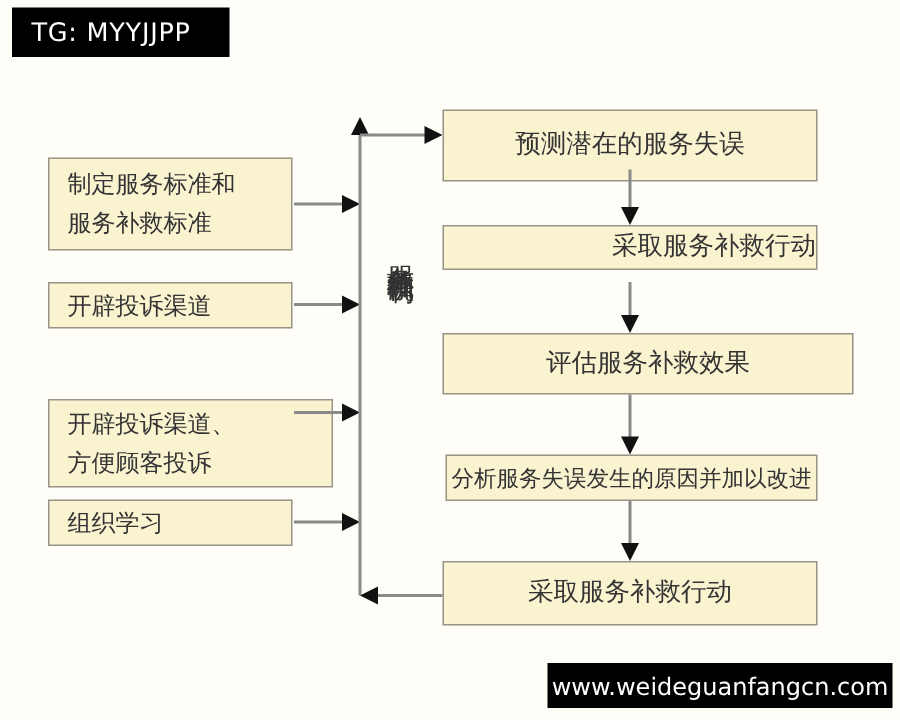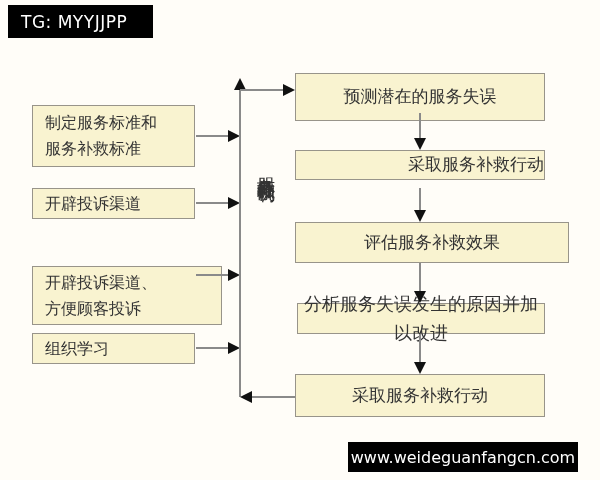--- a/index.html
+++ b/index.html
@@ -2,36 +2,36 @@
 <html><head>
 <meta charset="utf-8">
 <style>
   html,body{margin:0;padding:0;}
   .stage{
     position:relative;width:600px;height:480px;background:#fffdf8;
     font-family:"DejaVu Sans",sans-serif;overflow:hidden;
   }
   .badge{position:absolute;background:#000000;color:#fff;display:flex;align-items:center;}
   .badge-top{left:8px;top:5px;width:132px;height:33px;padding-left:13px;font-size:17px;letter-spacing:0.5px;}
-  .badge-bottom{left:348px;top:442px;width:230px;height:30px;justify-content:center;font-size:16px;}
+  .badge-bottom{left:365px;top:442px;width:230px;height:30px;justify-content:center;font-size:16px;}
   .box{
     position:absolute;background:#f9f3d0;border:1px solid #98948a;color:#333;
     display:flex;align-items:center;box-sizing:border-box;
   }
   .left-box{padding-left:12px;font-size:16px;text-align:left;}
   .right-box{justify-content:center;font-size:17px;text-align:center;}
   .box-label{white-space:pre-line;line-height:1.6;}
   .lb1{left:32px;top:105px;width:163px;height:62px;}
   .lb2{left:32px;top:188px;width:163px;height:31px;}
   .lb3{left:32px;top:246px;width:190px;height:59px;margin-top:20px;}
   .lb4{left:32px;top:333px;width:163px;height:31px;}
   .rb1{left:295px;top:73px;width:250px;height:48px;}
   .rb2{left:295px;top:150px;width:250px;height:30px;justify-content:flex-end;}
   .rb3{left:295px;top:222px;width:274px;height:41px;}
-  .rb4{left:297px;top:303px;width:248px;height:31px;font-size:18px;}
+  .rb4{left:297px;top:303px;width:248px;height:31px;font-size:15px;}
   .rb5{left:295px;top:374px;width:250px;height:43px;}
   .line{position:absolute;background:#8a8a8a;}
   .arrow{position:absolute;width:0;height:0;}
   
   .hl1{left:196px;top:135px;width:34px;height:2px;}
   .hl2{left:196px;top:202px;width:34px;height:2px;}
   .hl3{left:196px;top:274px;width:34px;height:2px;}
   .hl4{left:196px;top:347px;width:34px;height:2px;}
   .ar{border-top:6px solid transparent;border-bottom:6px solid transparent;border-left:12px solid #111;}
   .ar1{left:228px;top:130px;} .ar2{left:228px;top:197px;}

